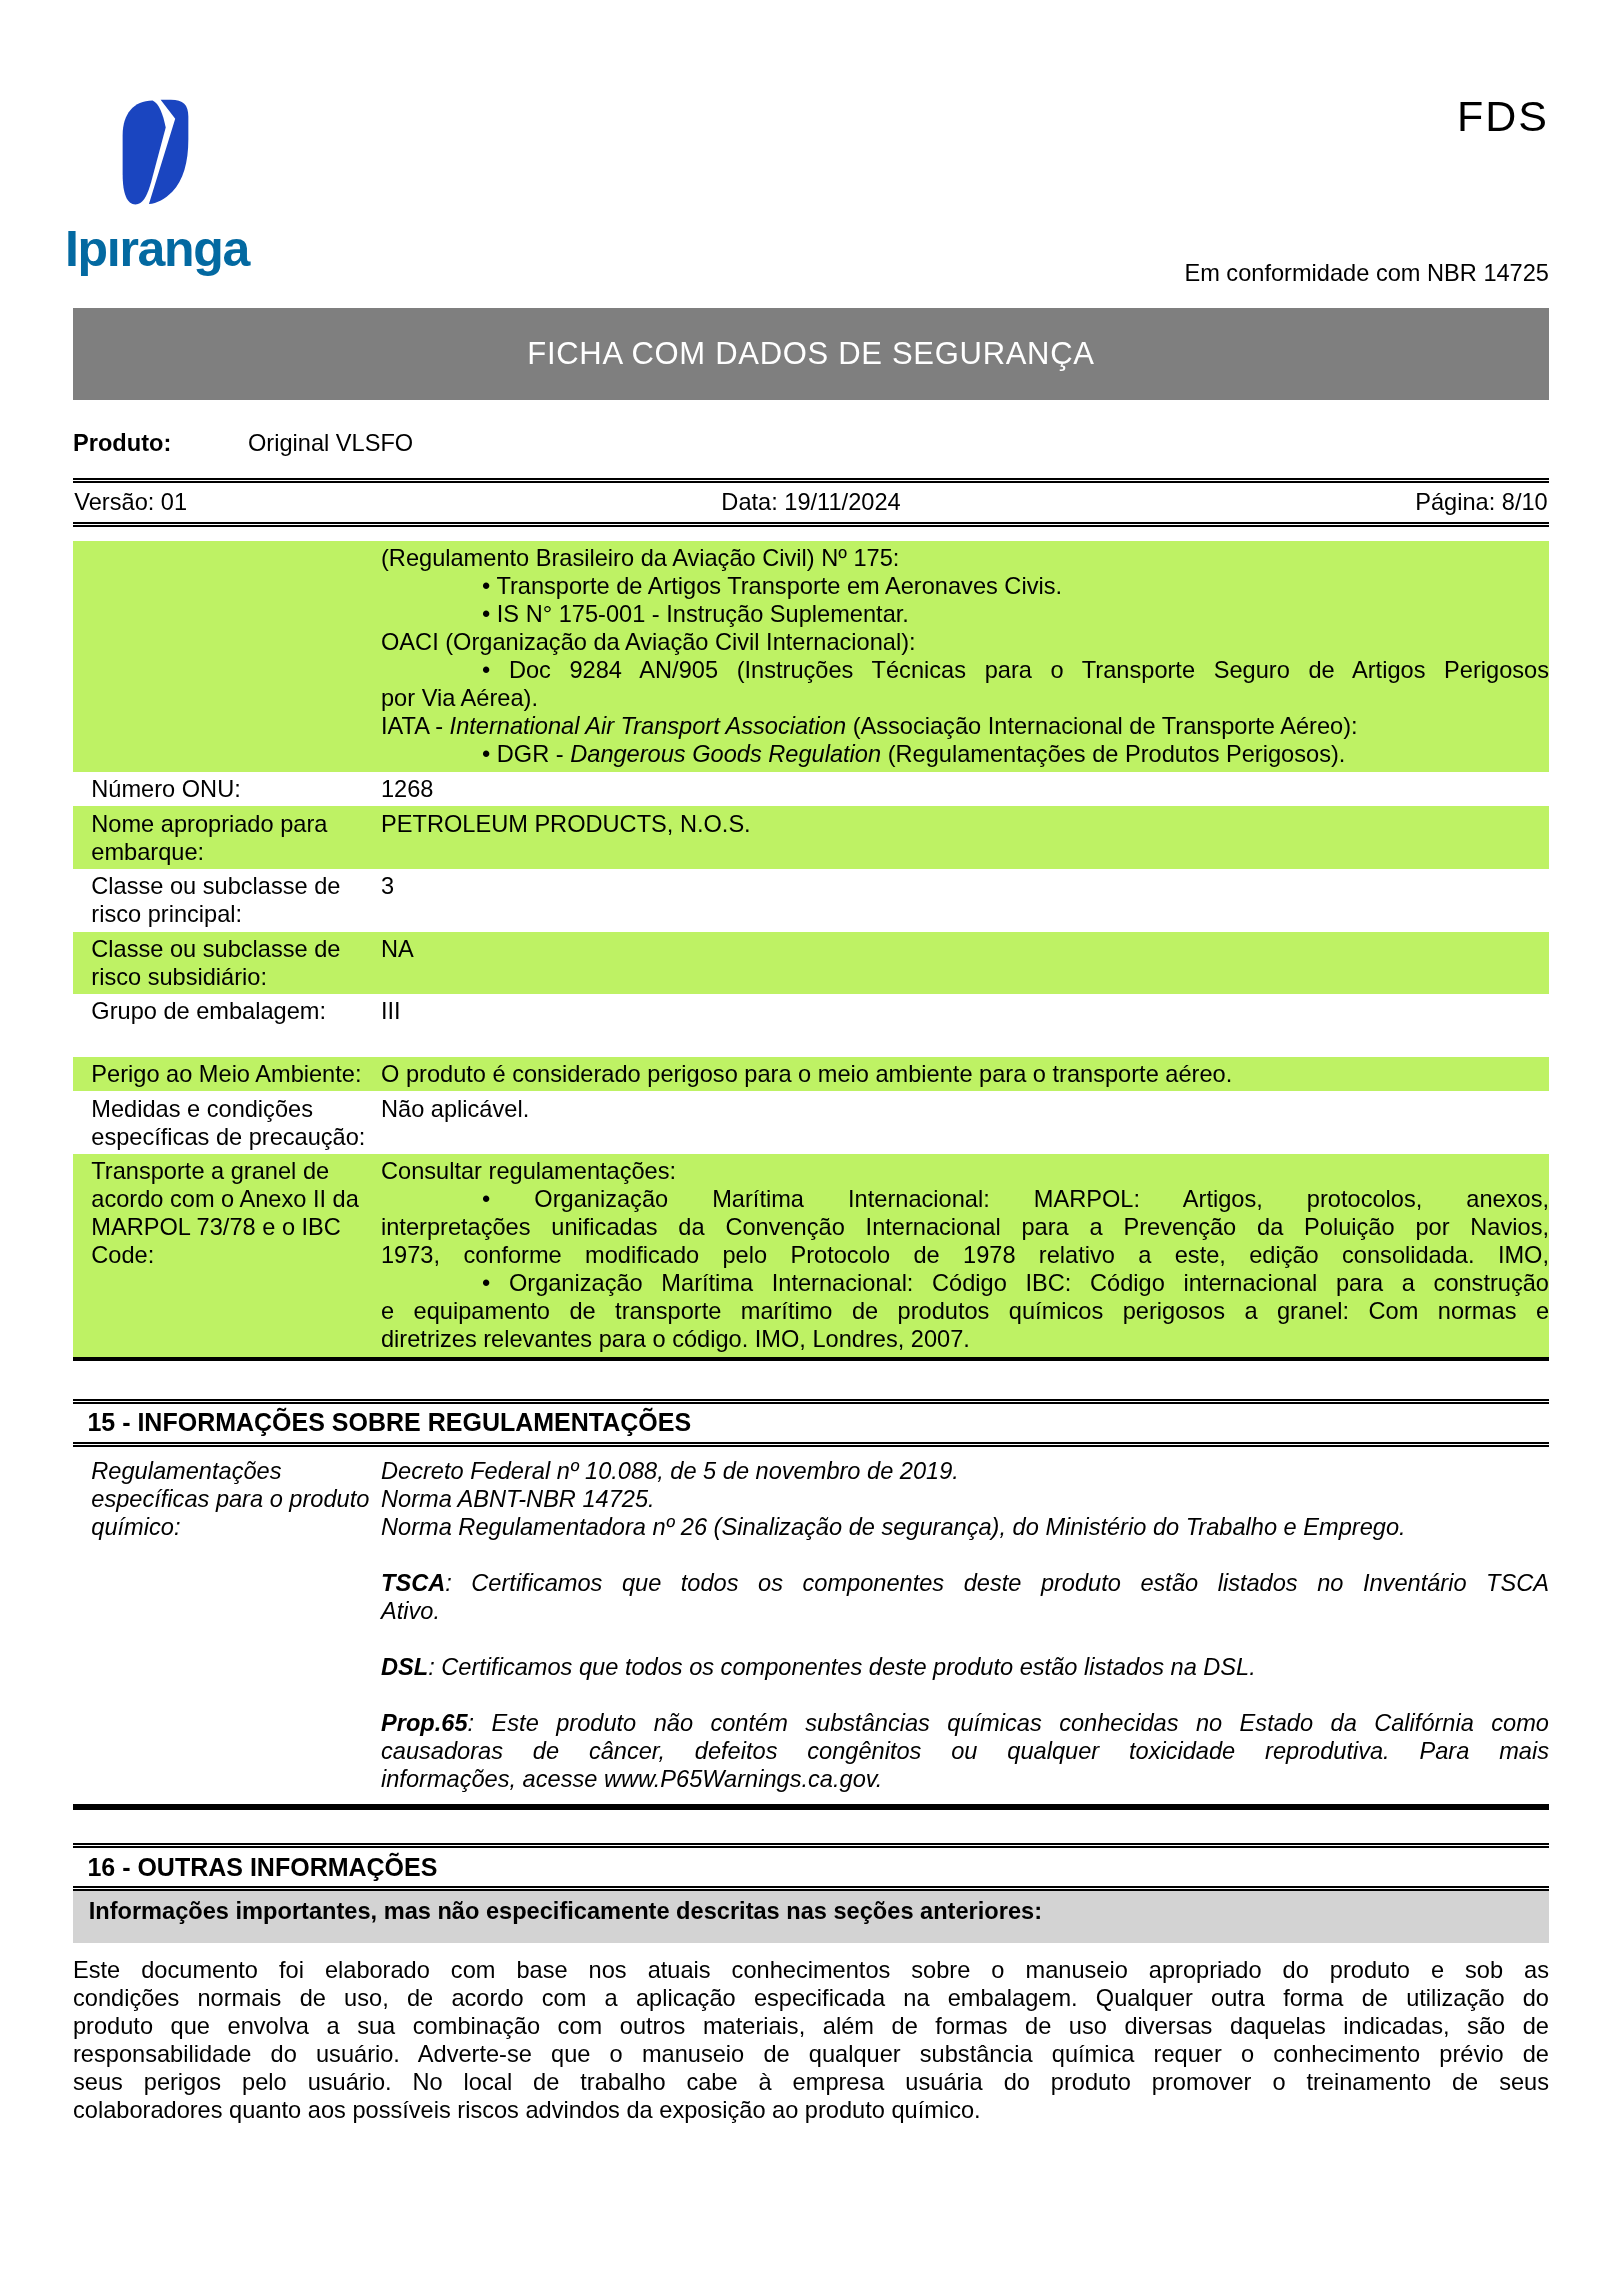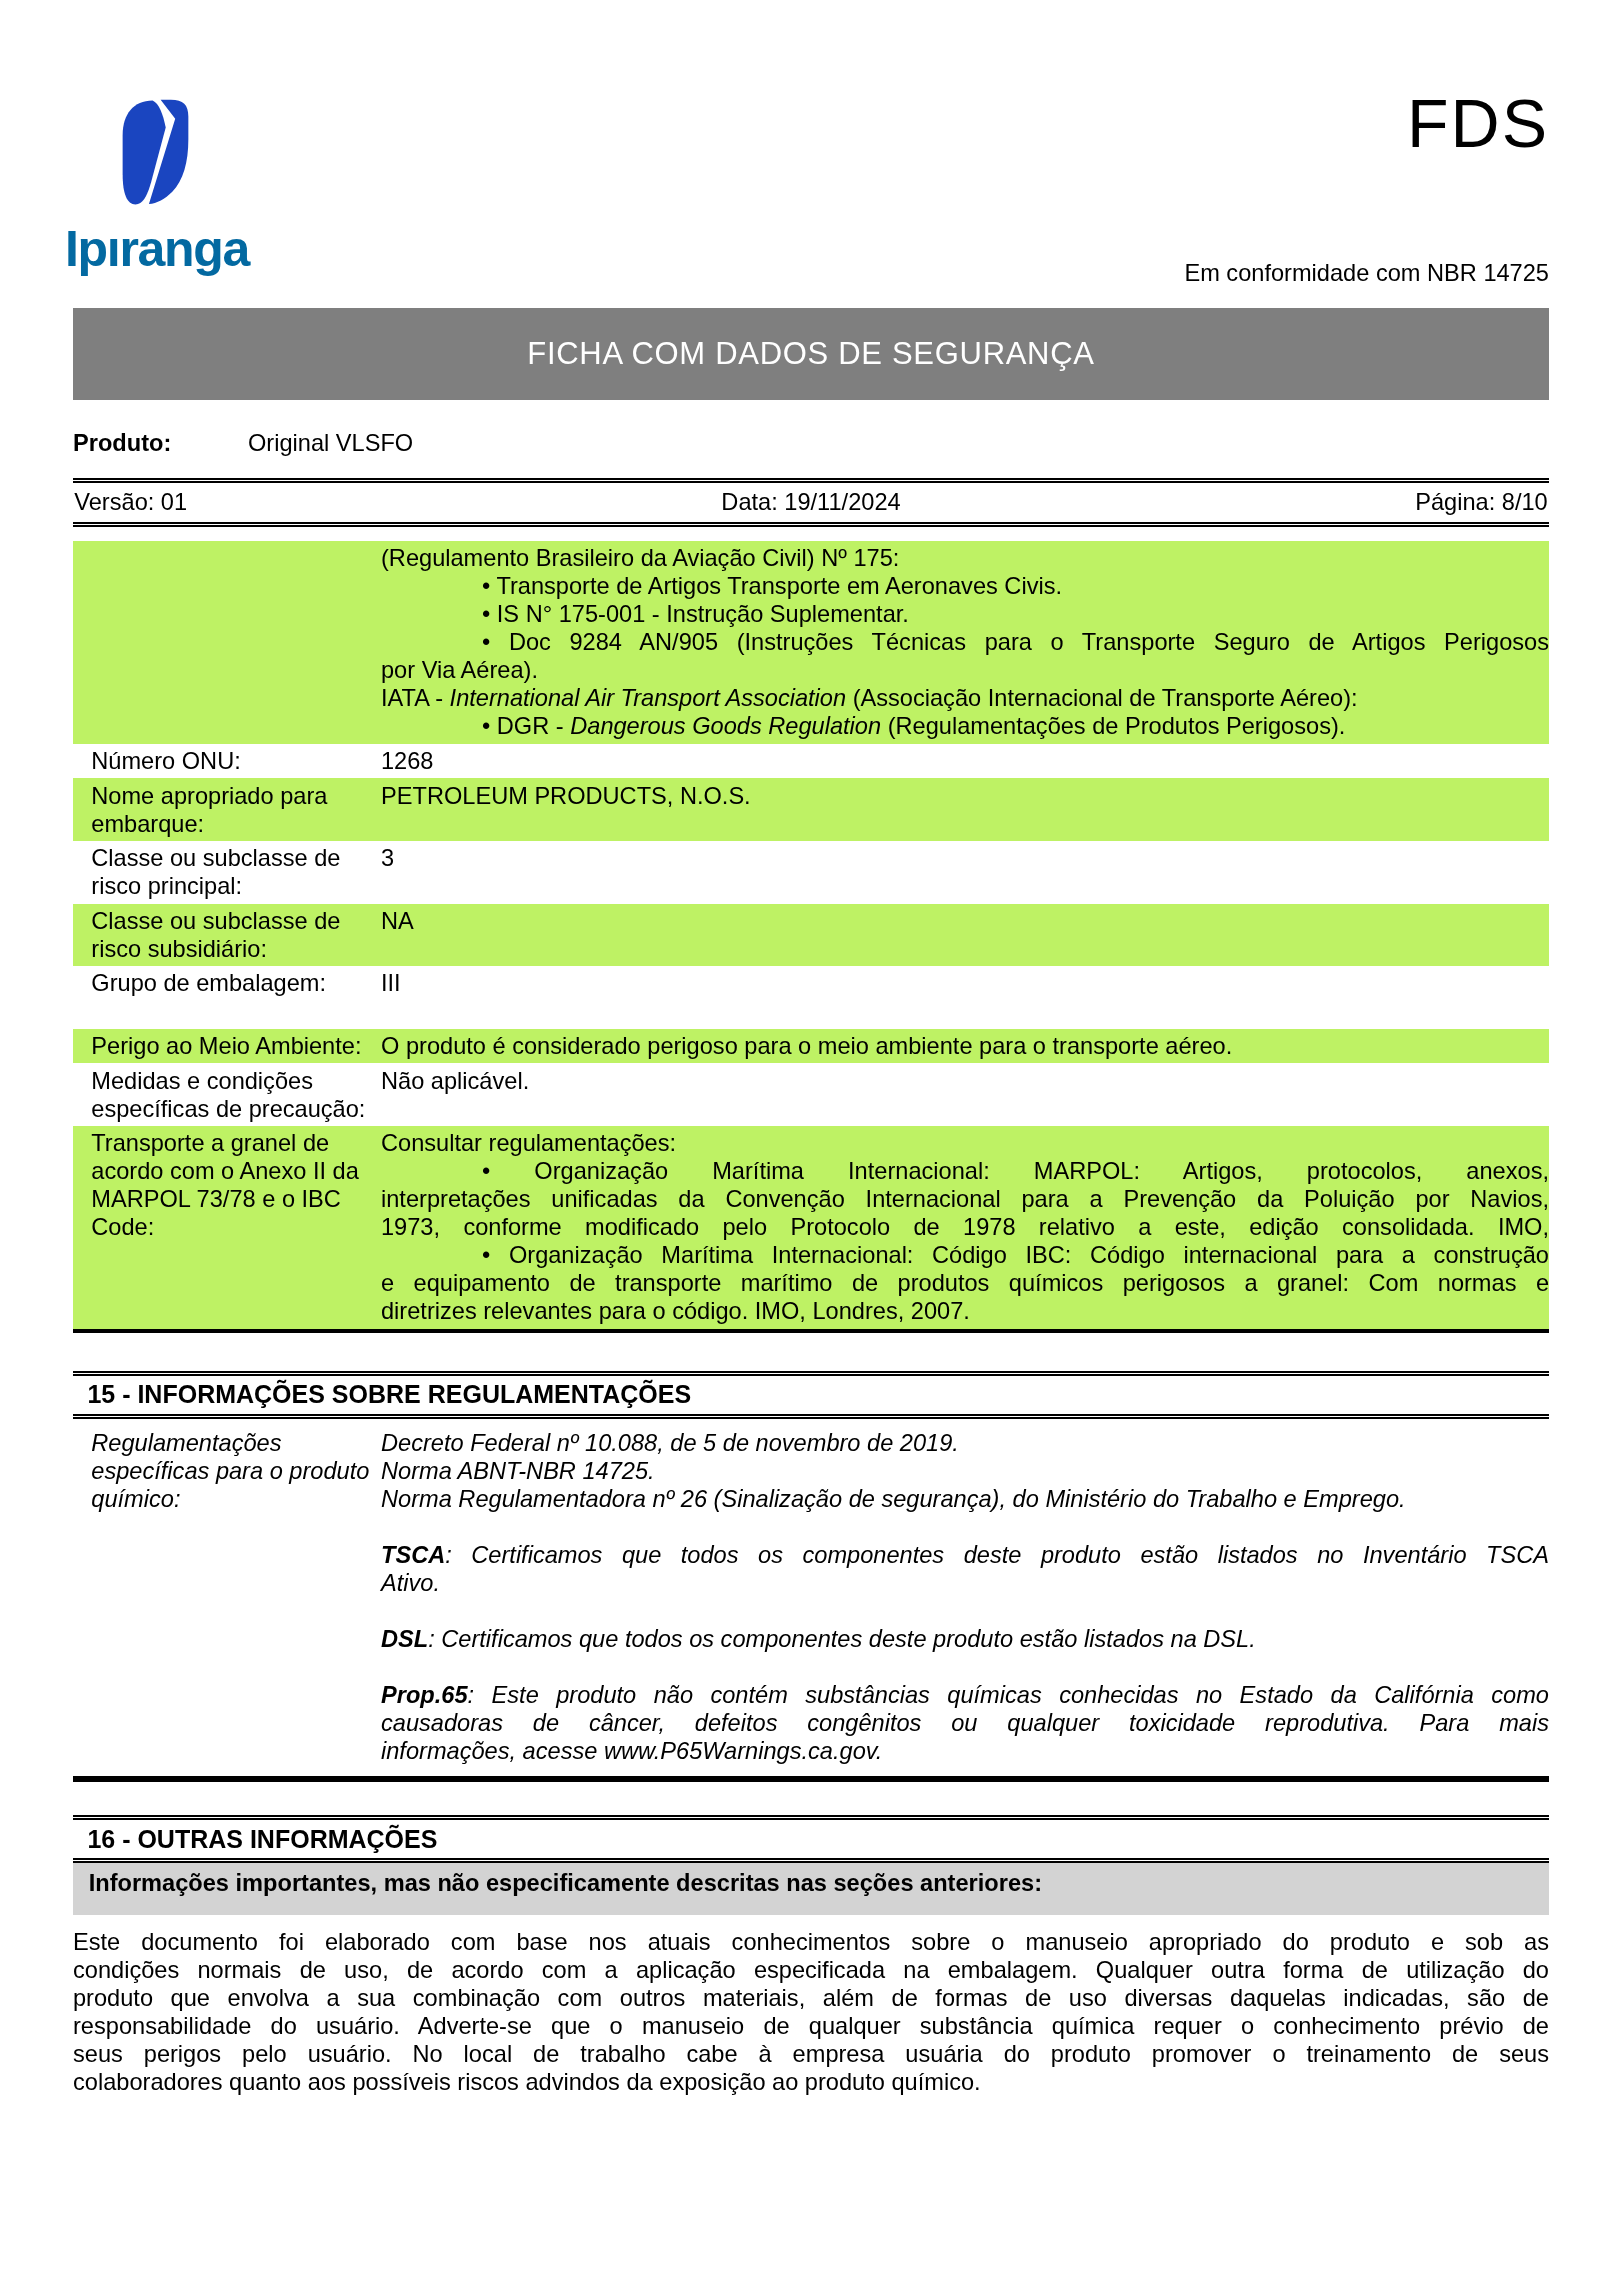--- a/index.html
+++ b/index.html
@@ -3,21 +3,21 @@
 <meta charset="utf-8">
 <style>
   html,body{margin:0;padding:0;background:#ffffff;}
   .page{position:relative;width:1622px;height:2295px;background:#fff;overflow:hidden;
         font-family:"Liberation Sans", sans-serif;color:#000;}
 
   
   .logo{position:absolute;left:65px;top:98px;width:209px;}
   .logo-icon{display:block;margin-left:54px;width:73px;height:110px;}
   .wordmark{margin-top:11.8px;font-size:50px;font-weight:bold;color:#0369a1;letter-spacing:-1.3px;}
-  .fds{position:absolute;top:84px;right:73px;font-size:68px;letter-spacing:2px;}
+  .fds{position:absolute;top:92px;right:73px;font-size:43px;letter-spacing:2px;}
   .compliance{position:absolute;top:260px;right:73px;font-size:23.6px;}
 
   .content{position:absolute;left:73px;top:308px;width:1476px;}
 
   .banner{height:92px;background:#7F7F7F;color:#fff;font-size:31px;letter-spacing:0.7px;
           display:flex;align-items:center;justify-content:center;}
 
   .product-row{margin-top:30px;font-size:23.6px;}
   .product-row .lab{font-weight:bold;display:inline-block;width:175px;}
 
@@ -81,20 +81,21 @@
     </div>
 
     <div class="ttable">
 
       <div class="trow gray">
         <div class="tlabel"></div>
         <div class="tval">
           <div>(Regulamento Brasileiro da Aviação Civil) Nº 175:</div>
           <div class="ind">• Transporte de Artigos Transporte em Aeronaves Civis.</div>
           <div class="ind">• IS N° 175-001 - Instrução Suplementar.</div>
+          <div>OACI (Organização da Aviação Civil Internacional):</div>
           <div class="ind jl">• Doc 9284 AN/905 (Instruções Técnicas para o Transporte Seguro de Artigos Perigosos</div>
           <div>por Via Aérea).</div>
           <div><span>IATA - </span><span class="i">International Air Transport Association</span><span> (Associação Internacional de Transporte Aéreo):</span></div>
           <div class="ind"><span>• DGR - </span><span class="i">Dangerous Goods Regulation</span><span> (Regulamentações de Produtos Perigosos).</span></div>
         </div>
       </div>
 
       <div class="trow">
         <div class="tlabel">Número ONU:</div>
         <div class="tval">1268</div>

